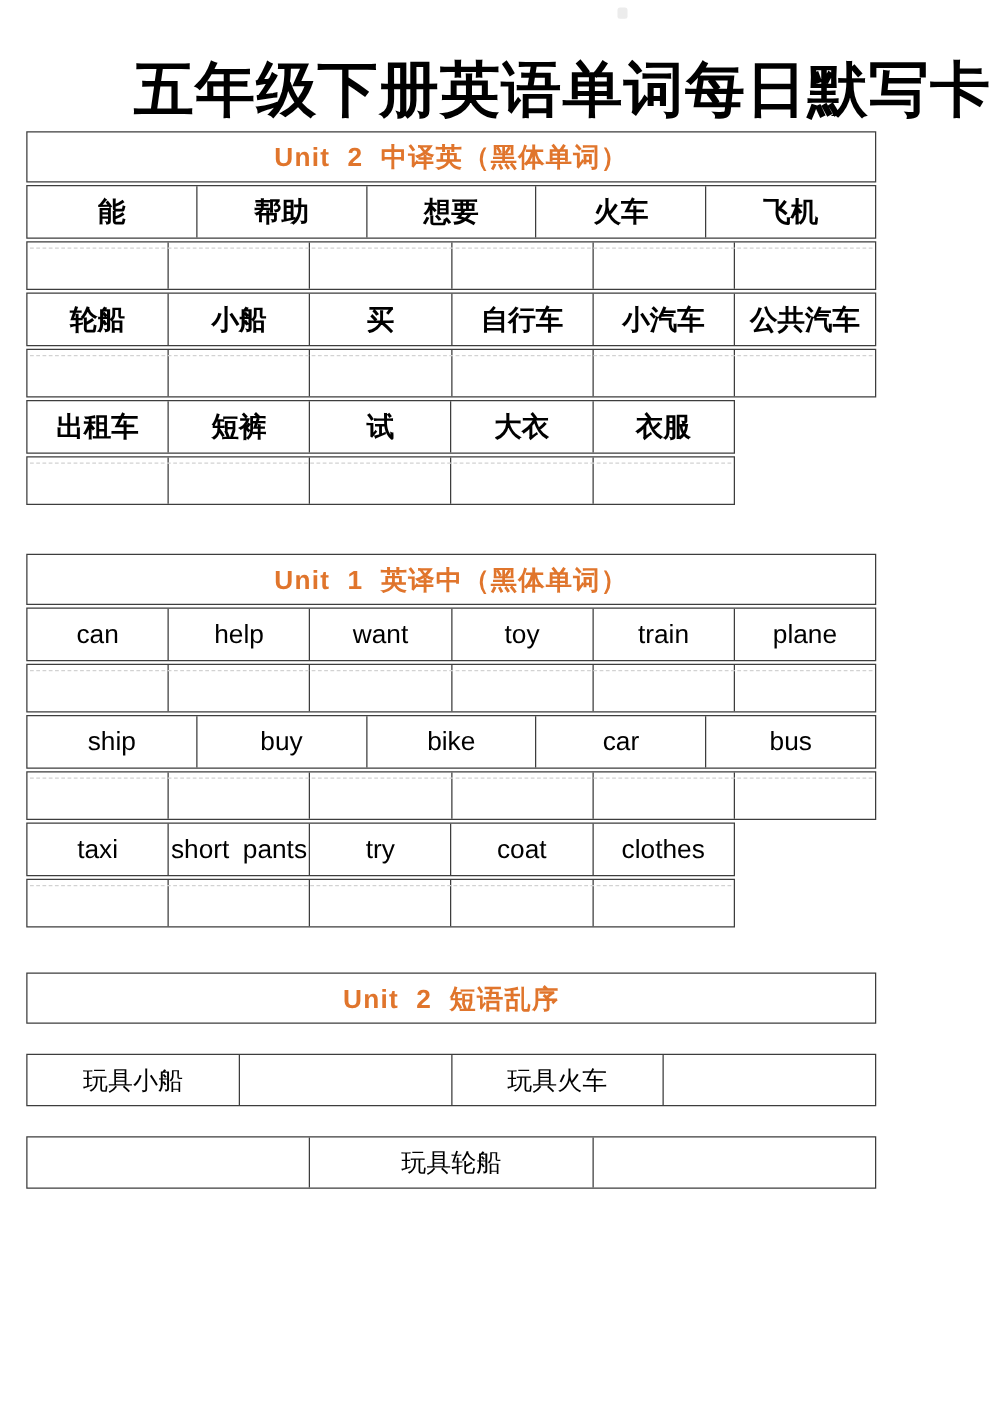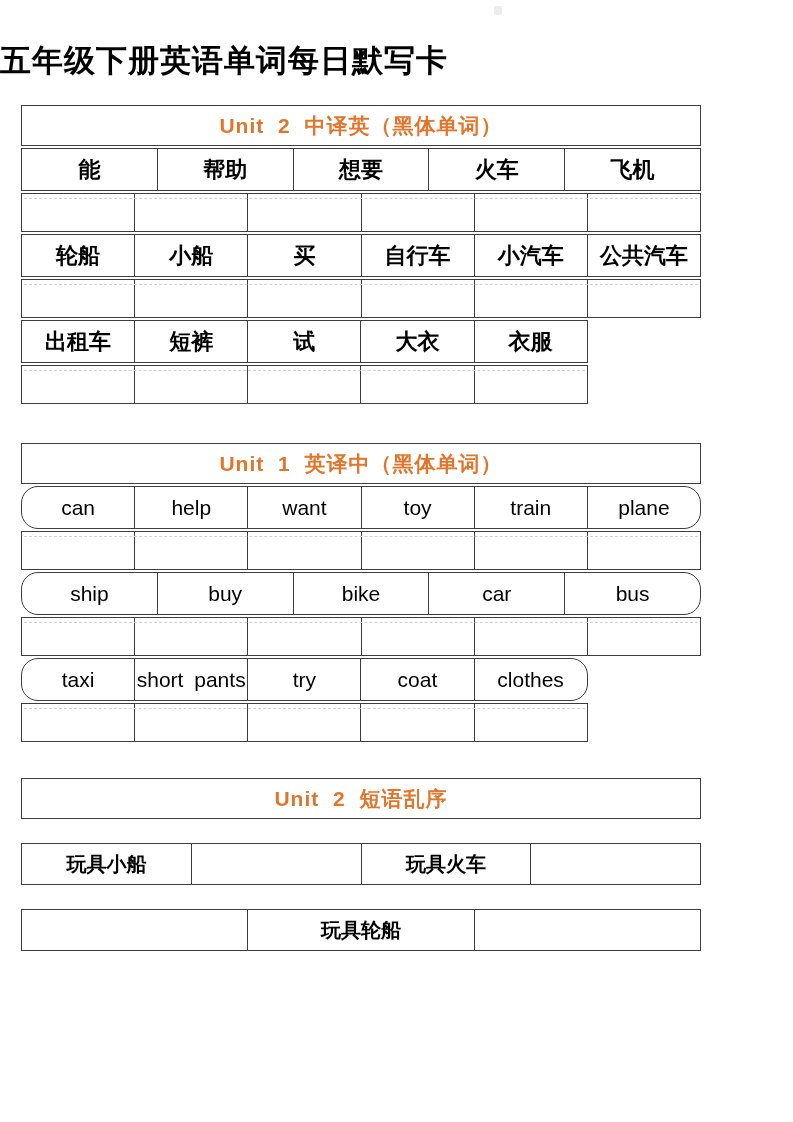--- a/index.html
+++ b/index.html
@@ -8,21 +8,21 @@
     width: 793px; height: 1122px; position: relative;
     font-family: "Liberation Sans", "DejaVu Sans", sans-serif;
     color: #000;
   }
   .smudge {
     position: absolute; left: 494px; top: 6px; width: 8px; height: 9px;
     background: #ececec; border-radius: 2px;
   }
   .title {
     position: absolute; top: 40px; left: 0; width: 100%;
-    text-align: left; font-size: 31px; font-weight: bold;
+    text-align: right; font-size: 48px; font-weight: bold;
     letter-spacing: 1px; color: #000; white-space: nowrap;
   }
   .tbl { position: absolute; left: 21px; width: 680px; }
   #t1 { top: 105px; }
   #t2 { top: 443px; }
   #t3 { top: 778px; text-align: right; }
   .thead {
     height: 41px; border: 1px solid #3d3d3d;
     display: flex; align-items: center; justify-content: center;
     color: #e0752c; font-weight: bold; font-size: 21px;
@@ -32,28 +32,28 @@
     display: flex; border: 1px solid #3d3d3d; margin-top: 2px;
     position: relative; background: #fff;
   }
   .row .cell {
     flex: 1; display: flex; align-items: center; justify-content: center;
     border-right: 1px solid #3d3d3d; overflow: hidden; white-space: nowrap;
   }
   .row .cell:last-child { border-right: none; }
   .row.words { height: 43px; }
   .row.zh { font-weight: bold; font-size: 22px; }
-  .row.en { font-weight: normal; font-size: 21px; word-spacing: 5px; border-radius: 17px; }
+  .row.en { font-weight: normal; font-size: 21px; word-spacing: 5px; }
   .row.blank { height: 39px; }
   .row.blank::after {
     content: ""; position: absolute; left: 2px; right: 2px; top: 4px;
     border-top: 1px dashed #d2d2d2;
   }
   .row.cols5 { width: 83.333%; }
-  .row.phrase { height: 42px; font-weight: bold; font-size: 20px; margin-top: 24px; }
+  .row.phrase { height: 42px; font-weight: normal; font-size: 20px; margin-top: 24px; }
 </style>
 </head>
 <body>
 
 <div class="page">
 
   <div class="smudge"></div>
 
   <h1 class="title">五年级下册英语单词每日默写卡</h1>
 

